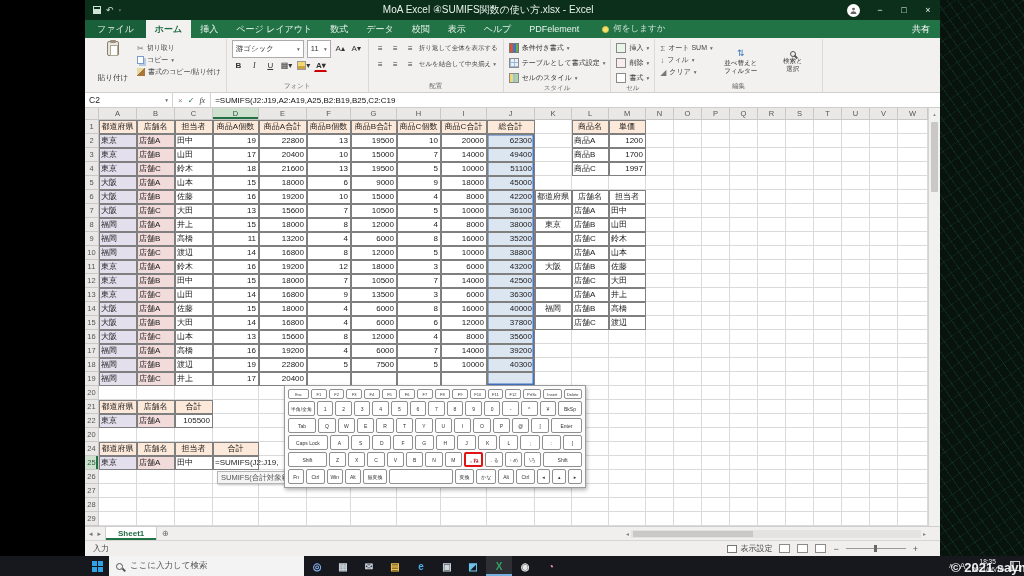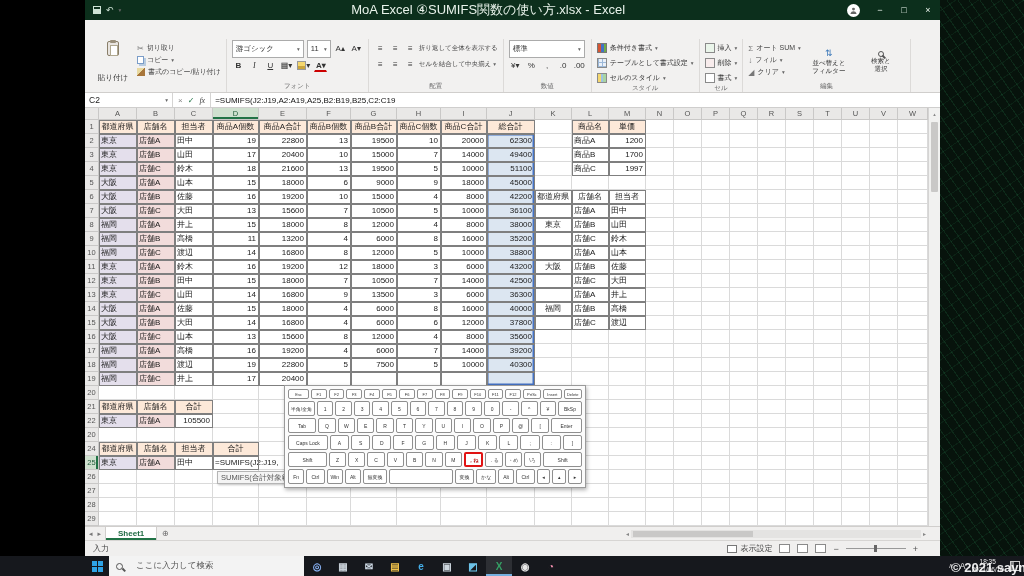--- a/index.html
+++ b/index.html
@@ -7,21 +7,21 @@
   #stage{position:relative;width:1024px;height:576px;background:#000;overflow:hidden;}
   #bg-right{position:absolute;left:940px;top:0;width:84px;height:556px;background:#07130c;
     background-image:repeating-linear-gradient(55deg,rgba(46,160,95,.16) 0 1px,transparent 1px 9px),
                      repeating-linear-gradient(-35deg,rgba(46,160,95,.10) 0 1px,transparent 1px 13px);}
   #win{position:absolute;left:85px;top:0;width:855px;height:556px;background:#f2f1f0;}
 
   
   #titlebar{position:absolute;left:0;top:0;width:855px;height:20px;background:#0c2f1c;display:flex;align-items:center;color:#dfeae2;}
   .qa{display:flex;align-items:center;gap:5px;padding:0 8px;font-size:9px;color:#cfe3d6;}
   .floppy{width:8px;height:8px;border:1px solid #cfe3d6;background:linear-gradient(#cfe3d6 0 0) bottom/6px 4px no-repeat;}
-  #title-text{flex:1;text-align:center;font-size:13px;color:#e8f2ea;white-space:nowrap;overflow:hidden;}
+  #title-text{flex:1;text-align:center;font-size:10px;color:#e8f2ea;white-space:nowrap;overflow:hidden;}
   .avatar{width:13px;height:13px;border-radius:50%;background:#fff;display:flex;align-items:center;justify-content:center;margin-right:8px;}
   .wc{width:24px;height:20px;display:flex;align-items:center;justify-content:center;font-size:9px;color:#e8f2ea;}
 
   
   #tabrow{position:absolute;left:0;top:20px;width:855px;height:18px;background:#217346;display:flex;align-items:center;}
   #tabs-container{display:flex;height:100%;}
   .tab{display:flex;align-items:center;padding:0 9px;font-size:9px;color:#e9f2ec;height:100%;white-space:nowrap;}
   .tab.file{background:#19603a;padding:0 12px;}
   .tab.active{background:#f2f1f0;color:#1f6b43;font-weight:bold;}
   #tellme{display:flex;align-items:center;gap:4px;margin-left:14px;font-size:8.5px;color:#cfe0d5;}
@@ -129,21 +129,21 @@
   .ztrack{width:60px;height:1px;background:#999;position:relative;}
   .zthumb{position:absolute;left:28px;top:-3px;width:3px;height:7px;background:#666;}
   .zsign{font-size:9px;color:#555;}
 
   
   #taskbar{position:absolute;left:0;top:556px;width:1024px;height:20px;background:#16181d;display:flex;align-items:center;color:#ddd;}
   #tb-left{display:flex;align-items:center;height:100%;margin-left:85px;}
   .startbtn{width:24px;height:20px;display:flex;align-items:center;justify-content:center;}
   .winlogo{display:grid;grid-template-columns:5px 5px;grid-template-rows:5px 5px;gap:1px;}
   .winlogo span{background:#2ea3e6;}
-  .searchbox{width:195px;height:20px;background:#f3f3f3;display:flex;align-items:center;gap:13px;padding-left:7px;color:#555;font-size:8.5px;white-space:nowrap;overflow:hidden;}
+  .searchbox{width:195px;height:20px;background:#f3f3f3;display:flex;align-items:center;gap:7px;padding-left:7px;color:#555;font-size:8.5px;white-space:nowrap;overflow:hidden;}
   .lens2{width:7px;height:7px;border:1.5px solid #555;border-radius:50%;position:relative;flex:0 0 auto;}
   .lens2::after{content:'';position:absolute;width:4px;height:1.5px;background:#555;right:-3.5px;bottom:-2px;transform:rotate(45deg);}
   #tb-apps{display:flex;height:100%;}
   .tico{width:26px;height:20px;display:flex;align-items:center;justify-content:center;font-size:10px;font-weight:bold;}
   .tico.on{background:rgba(255,255,255,.10);box-shadow:inset 0 -2px 0 #76b0e0;}
   #tray{margin-left:auto;display:flex;align-items:center;height:100%;gap:6px;padding-right:4px;}
   .tchev{font-size:7px;color:#ccc;}
   .ime{font-size:9px;color:#eee;}
   .clock{display:flex;flex-direction:column;align-items:center;justify-content:center;font-size:6.5px;line-height:1.25;color:#eee;}
   .notif{width:10px;height:10px;border:1px solid #ccc;box-shadow:inset 3px 0 0 rgba(204,204,204,.6);}
@@ -169,20 +169,39 @@
         <svg width="9" height="9" viewBox="0 0 16 16">
             <circle cx="8" cy="5.5" r="2.6" fill="#666"></circle>
             <path d="M2.5 14c.8-3.2 3-4.6 5.5-4.6s4.7 1.4 5.5 4.6z" fill="#666"></path>
           </svg>
       </div>
       <div class="wc">−</div>
       <div class="wc">□</div>
       <div class="wc close">×</div>
     </div>
 
+    <div id="tabrow">
+      <div id="tabs-container">
+          <div class="tab file">ファイル</div>
+          <div class="tab active">ホーム</div>
+          <div class="tab">挿入</div>
+          <div class="tab">ページ レイアウト</div>
+          <div class="tab">数式</div>
+          <div class="tab">データ</div>
+          <div class="tab">校閲</div>
+          <div class="tab">表示</div>
+          <div class="tab">ヘルプ</div>
+          <div class="tab">PDFelement</div>
+        </div>
+      <div id="tellme">
+        <span class="bulb"></span>
+        <span>何をしますか</span>
+      </div>
+      <div id="share">共有</div>
+    </div>
 
     <div id="ribbon">
       <div class="group">
         <div class="gbody">
           <div class="bigbtn">
             <span class="clip"></span>
             <span>貼り付け</span>
               <span class="car">▾</span>
           </div>
           <div class="minicol">
@@ -242,38 +261,20 @@
             <span class="mini">≡</span>
             <span class="mini">≡</span>
             <span class="mini">≡</span>
             <span>セルを結合して中央揃え</span>
             <span class="car">▾</span>
           </div>
         </div>
         <div class="glabel">配置</div>
       </div>
 
-      <div class="group">
-        <div class="gbody col">
-          <div class="frow">
-            <span class="inputbox w70">
-                <span>標準</span>
-                <span class="car">▾</span>
-              </span>
-          </div>
-          <div class="frow">
-            <span class="mini">¥▾</span>
-            <span class="mini">%</span>
-            <span class="mini">,</span>
-            <span class="mini">.0</span>
-            <span class="mini">.00</span>
-          </div>
-        </div>
-        <div class="glabel">数値</div>
-      </div>
 
       <div class="group">
         <div class="gbody col">
           <div class="srow">
               <span class="sic cond"></span>
               <span>条件付き書式</span>
               <span class="car">▾</span>
             </div>
           <div class="srow">
               <span class="sic tbl"></span>

